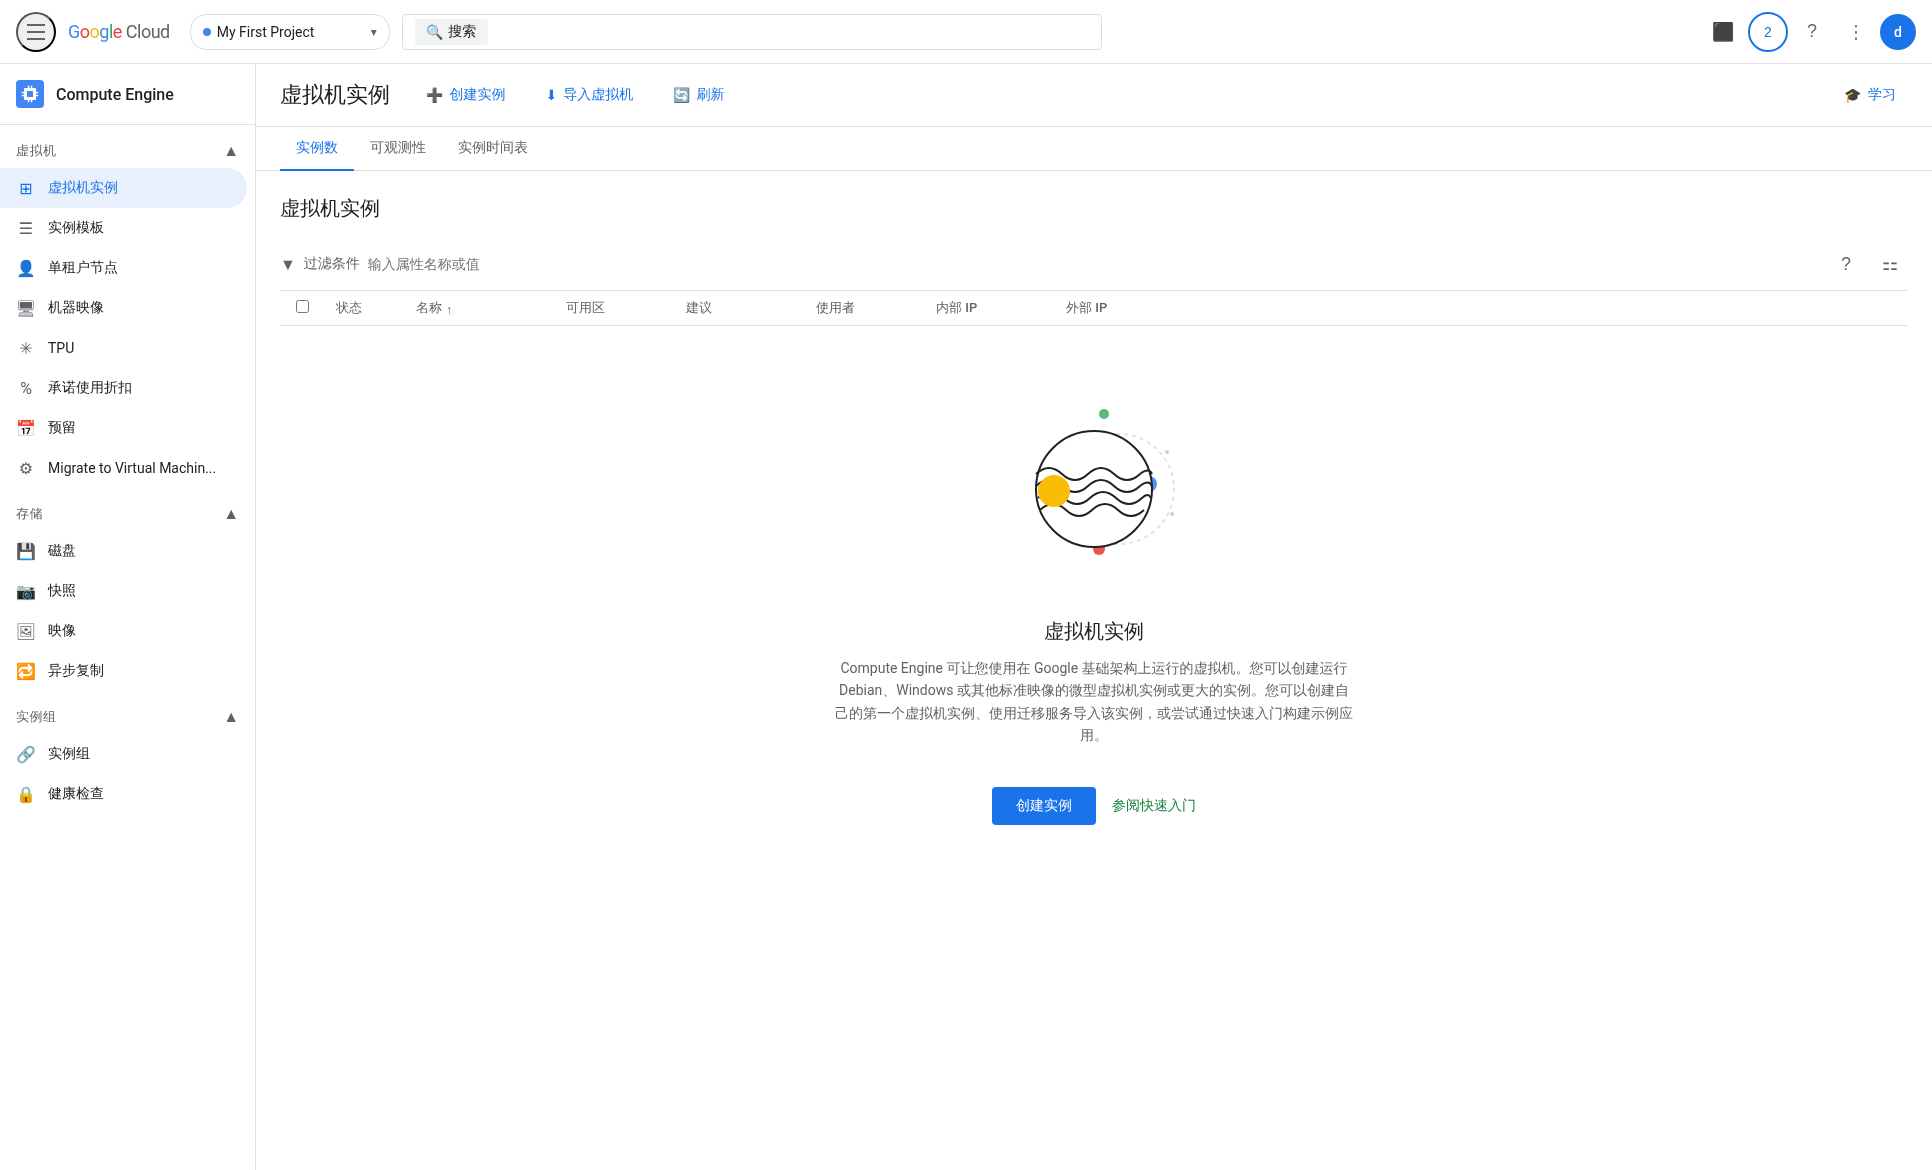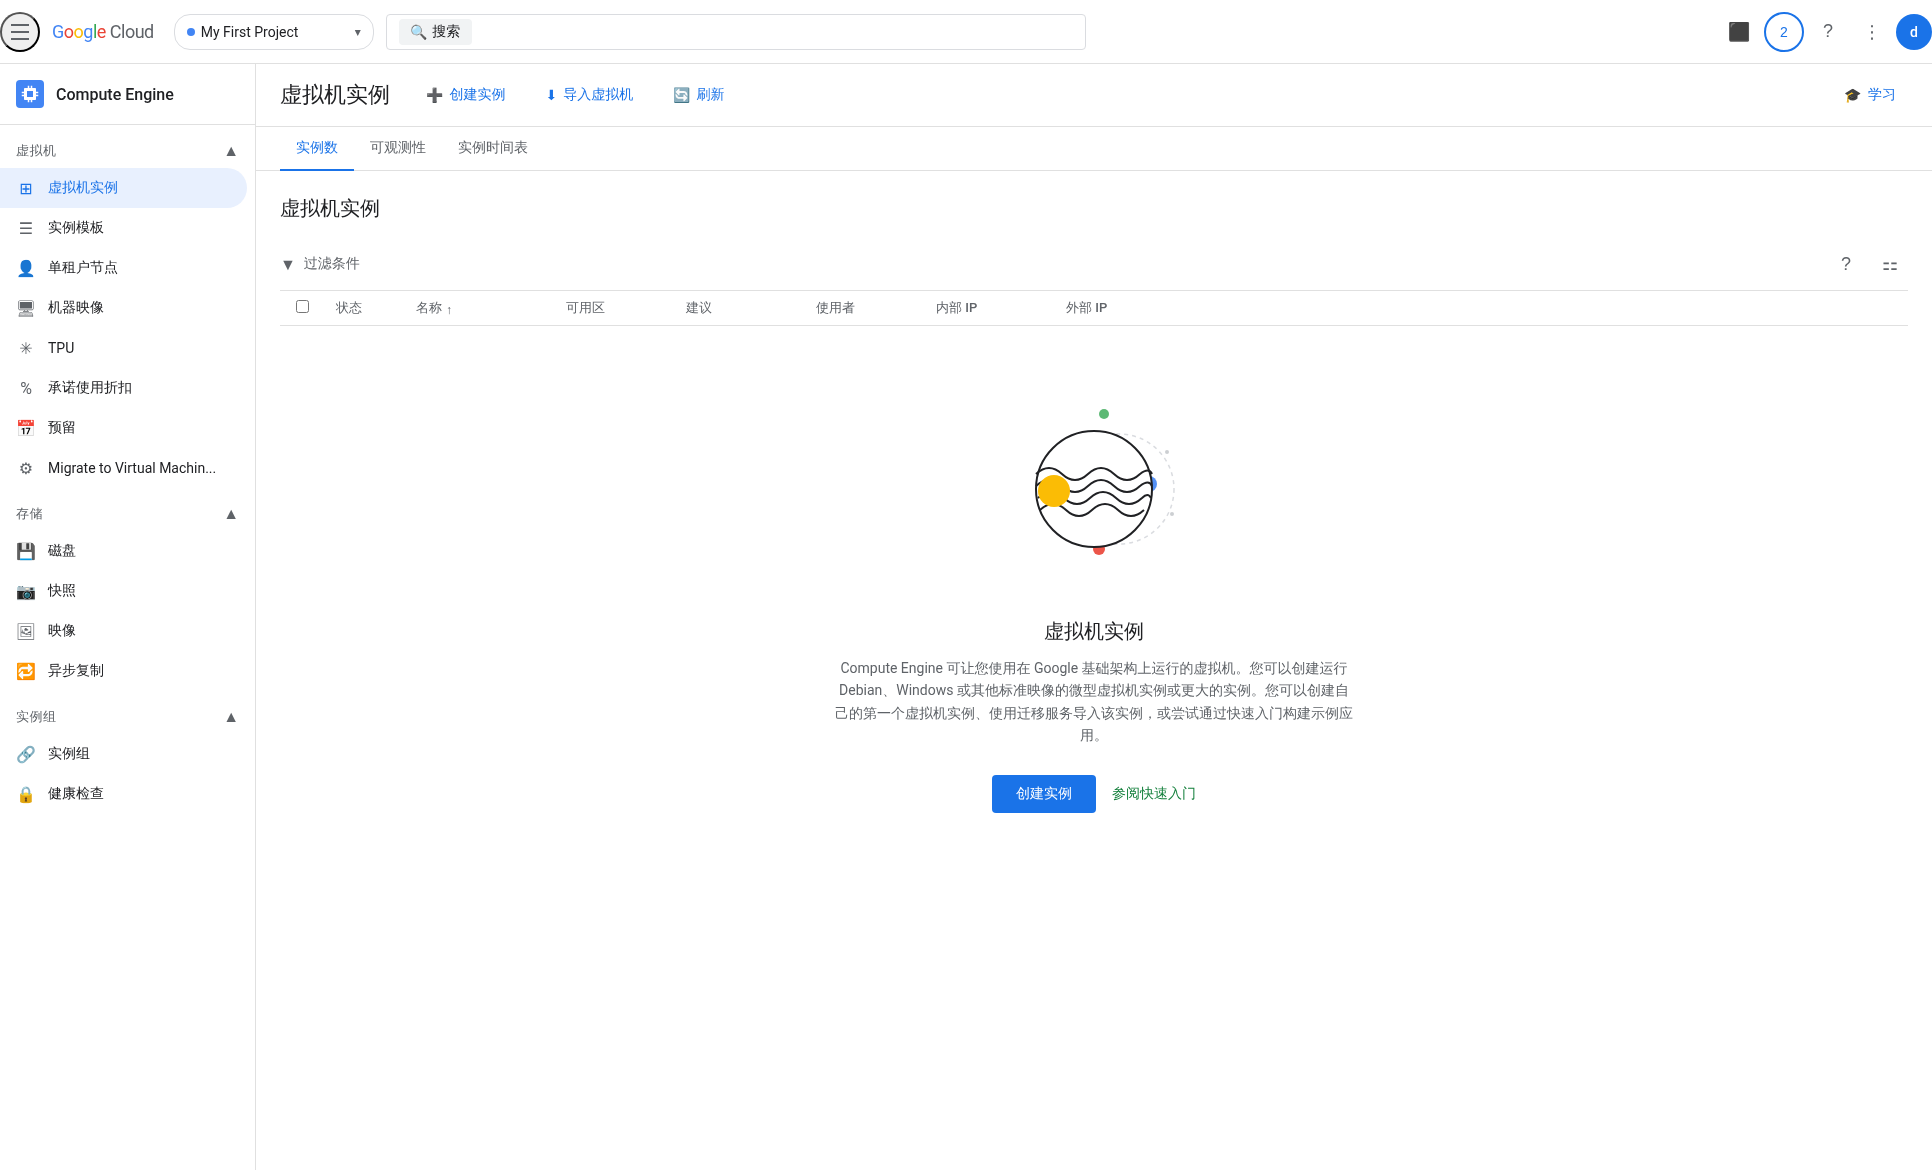--- a/index.html
+++ b/index.html
@@ -1,21 +1,21 @@
 <!DOCTYPE html>
 <html><head>
   <meta charset="utf-8">
   <style>
     * { box-sizing: border-box; margin: 0; padding: 0; }
     body { font-family: 'Google Sans', Roboto, Arial, sans-serif; font-size: 14px; color: #202124; background: #f8f9fa; display: flex; flex-direction: column; height: 100vh; overflow: hidden; }
 
     
     .top-header {
       display: flex; align-items: center; height: 64px; background: #fff;
-      border-bottom: 1px solid #e0e0e0; padding: 0 0; gap: 12px; flex-shrink: 0; z-index: 10;
+      border-bottom: 1px solid #e0e0e0; padding: 0 16px; gap: 12px; flex-shrink: 0; z-index: 10;
     }
     .hamburger-btn { width: 40px; height: 40px; display: flex; align-items: center; justify-content: center; cursor: pointer; border-radius: 50%; }
     .hamburger-icon { display: flex; flex-direction: column; gap: 5px; }
     .hamburger-icon span { display: block; width: 18px; height: 2px; background: #5f6368; }
 
     .google-cloud-logo { display: flex; align-items: center; gap: 6px; text-decoration: none; margin-right: 8px; }
     .logo-text { font-size: 18px; font-weight: 400; color: #5f6368; letter-spacing: -0.5px; white-space: nowrap; }
     .logo-text .g { color: #4285f4; }
     .logo-text .o1 { color: #ea4335; }
     .logo-text .o2 { color: #fbbc05; }
@@ -156,21 +156,21 @@
     .col-external-ip { width: 130px; flex-shrink: 0; }
     .col-connect { flex: 1; }
     .sort-icon { font-size: 12px; color: #5f6368; }
 
     
     .empty-state {
       display: flex; flex-direction: column; align-items: center; padding: 48px 24px; text-align: center;
     }
     .empty-illustration { width: 200px; height: 220px; margin-bottom: 24px; position: relative; }
     .empty-title { font-size: 20px; font-weight: 400; color: #202124; margin-bottom: 12px; }
-    .empty-desc { font-size: 14px; color: #5f6368; max-width: 520px; line-height: 1.6; margin-bottom: 28px; }
+    .empty-desc { font-size: 14px; color: #5f6368; max-width: 520px; line-height: 1.6; margin-bottom: 40px; }
     .empty-actions { display: flex; align-items: center; gap: 16px; }
     .create-btn {
       padding: 10px 24px; background: #1a73e8; color: #fff; border: none; border-radius: 4px;
       font-size: 14px; font-weight: 500; cursor: pointer;
     }
     .learn-more-link { color: #15803d; font-size: 14px; cursor: pointer; text-decoration: none; }
 
     
     .illustration-svg { width: 200px; height: 220px; }
 
@@ -366,20 +366,21 @@
         <span>实例时间表</span>
       </div>
     </div>
 
     <div class="inner-content">
       <h2 class="inner-title">虚拟机实例</h2>
 
       <div class="filter-bar">
         <span class="filter-icon">▼</span>
         <span class="filter-label">过滤条件</span>
+        <input class="filter-input" type="text" placeholder="输入属性名称或值" style="">
         <div class="filter-actions">
           <button class="filter-action-btn">
             <span>?</span>
           </button>
           <button class="filter-action-btn">
             <span>⚏</span>
           </button>
         </div>
       </div>
 

